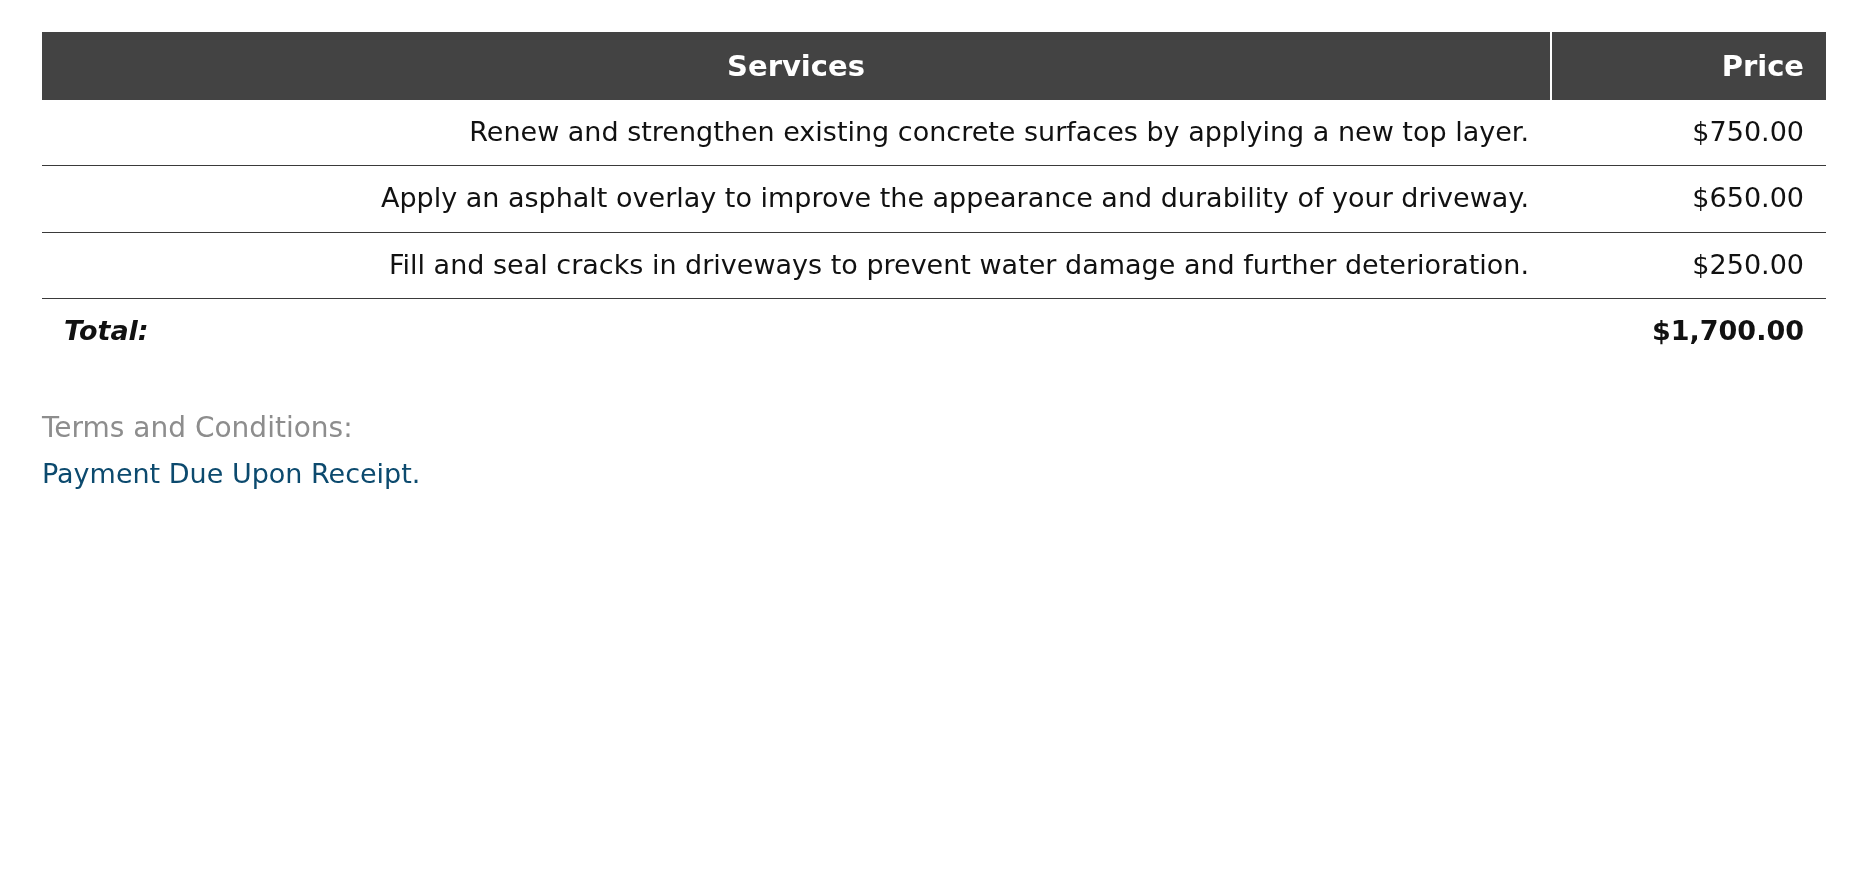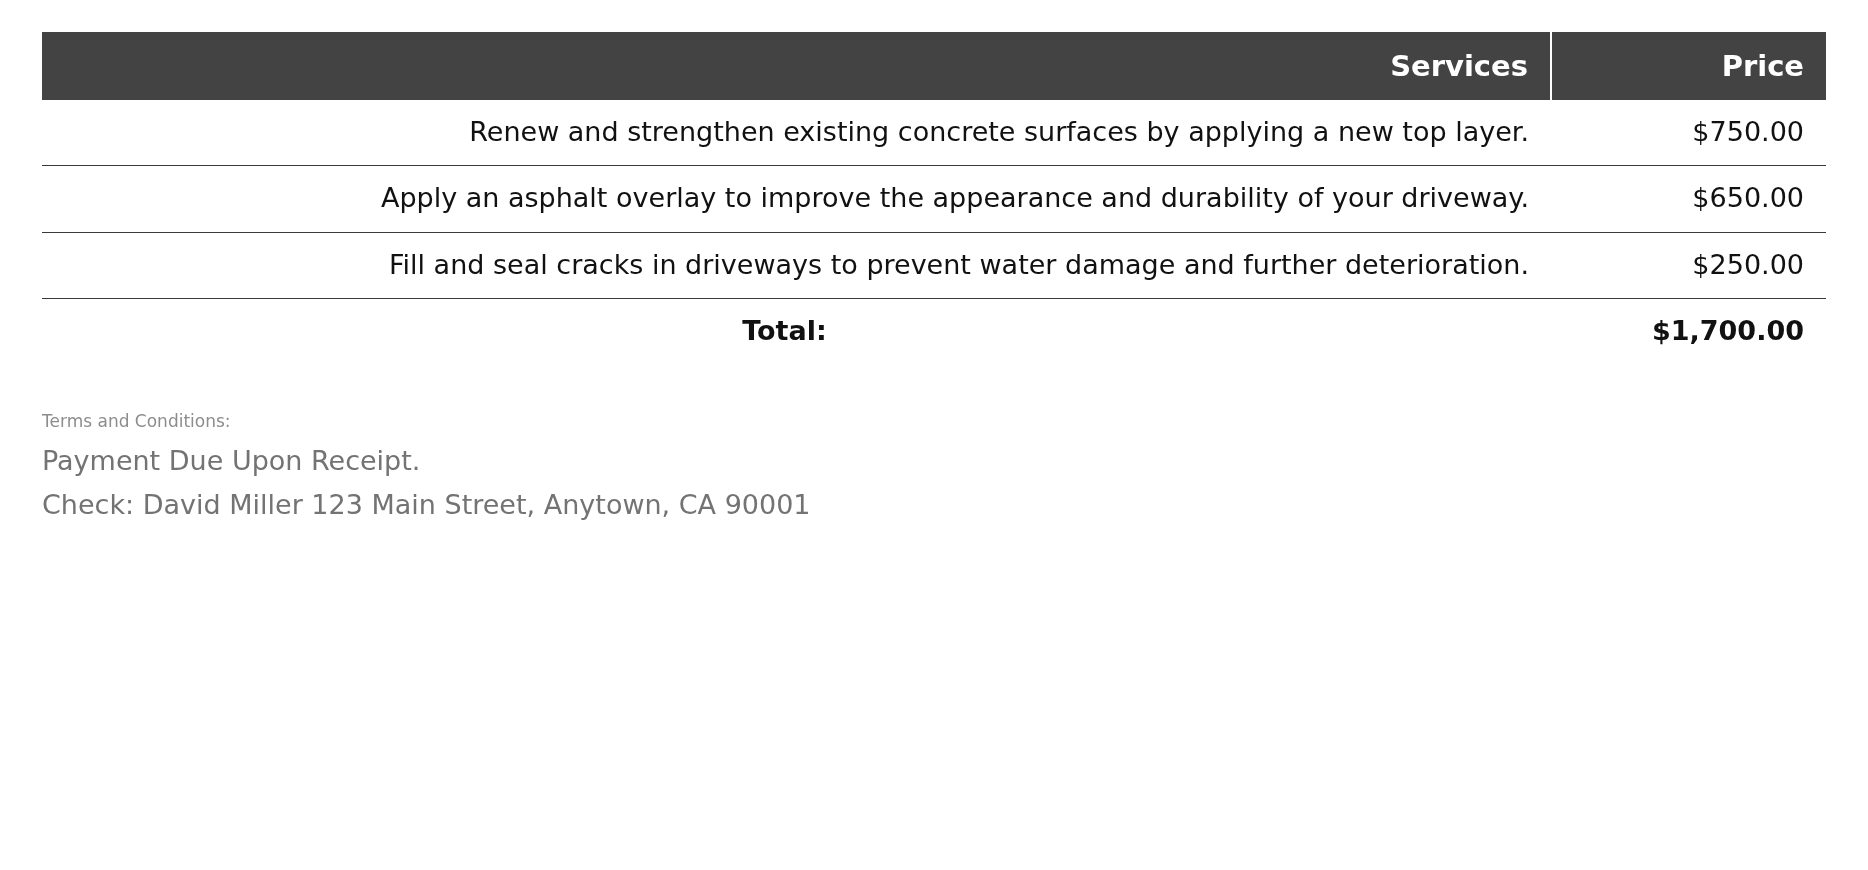--- a/index.html
+++ b/index.html
@@ -30,21 +30,21 @@
   }
   .invoice-table thead th {
     background: #434343;
     color: #ffffff;
     font-size: 29px;
     font-weight: bold;
     padding: 17px 22px;
     vertical-align: middle;
   }
   .th-services {
-    text-align: right;
+    text-align: center;
     border-right: 2px solid #ffffff;
     margin-top: 14px;
   }
   .th-price {
     text-align: right;
     width: 230px;
   }
   .invoice-table tbody td {
     font-size: 27px;
     padding: 16px 22px 17px 22px;
@@ -59,41 +59,42 @@
     text-align: right;
     white-space: nowrap;
   }
   .totals-row td {
     border-bottom: none !important;
     padding-top: 19px;
     font-weight: bold;
     font-size: 28px;
   }
   .total-label {
-    text-align: center;
+    text-align: left;
     padding-right: 46px !important;
+    font-style: italic;
   }
   .total-value {
     text-align: right;
     white-space: nowrap;
   }
 
   
   .terms {
     margin-top: 46px;
     padding-left: 0;
   }
   .terms-title {
-    font-size: 17px;
+    font-size: 28px;
     color: #8d8d8d;
     margin-bottom: 8px;
   }
   .terms-line {
     font-size: 27px;
-    color: #737373;
+    color: #0c4a6e;
     line-height: 1.66;
   }
 </style>
 </head>
 <body>
 
 <div class="page">
 
   <table class="invoice-table">
     <thead>
@@ -118,16 +119,15 @@
       <tr class="totals-row">
         <td class="total-label">Total:</td>
         <td class="total-value">$1,700.00</td>
       </tr>
     </tbody>
   </table>
 
   <div class="terms">
     <div class="terms-title">Terms and Conditions:</div>
     <div class="terms-line">Payment Due Upon Receipt.</div>
-    <div class="terms-line">Check: David Miller 123 Main Street, Anytown, CA 90001</div>
   </div>
 
 </div>
 
 </body></html>

